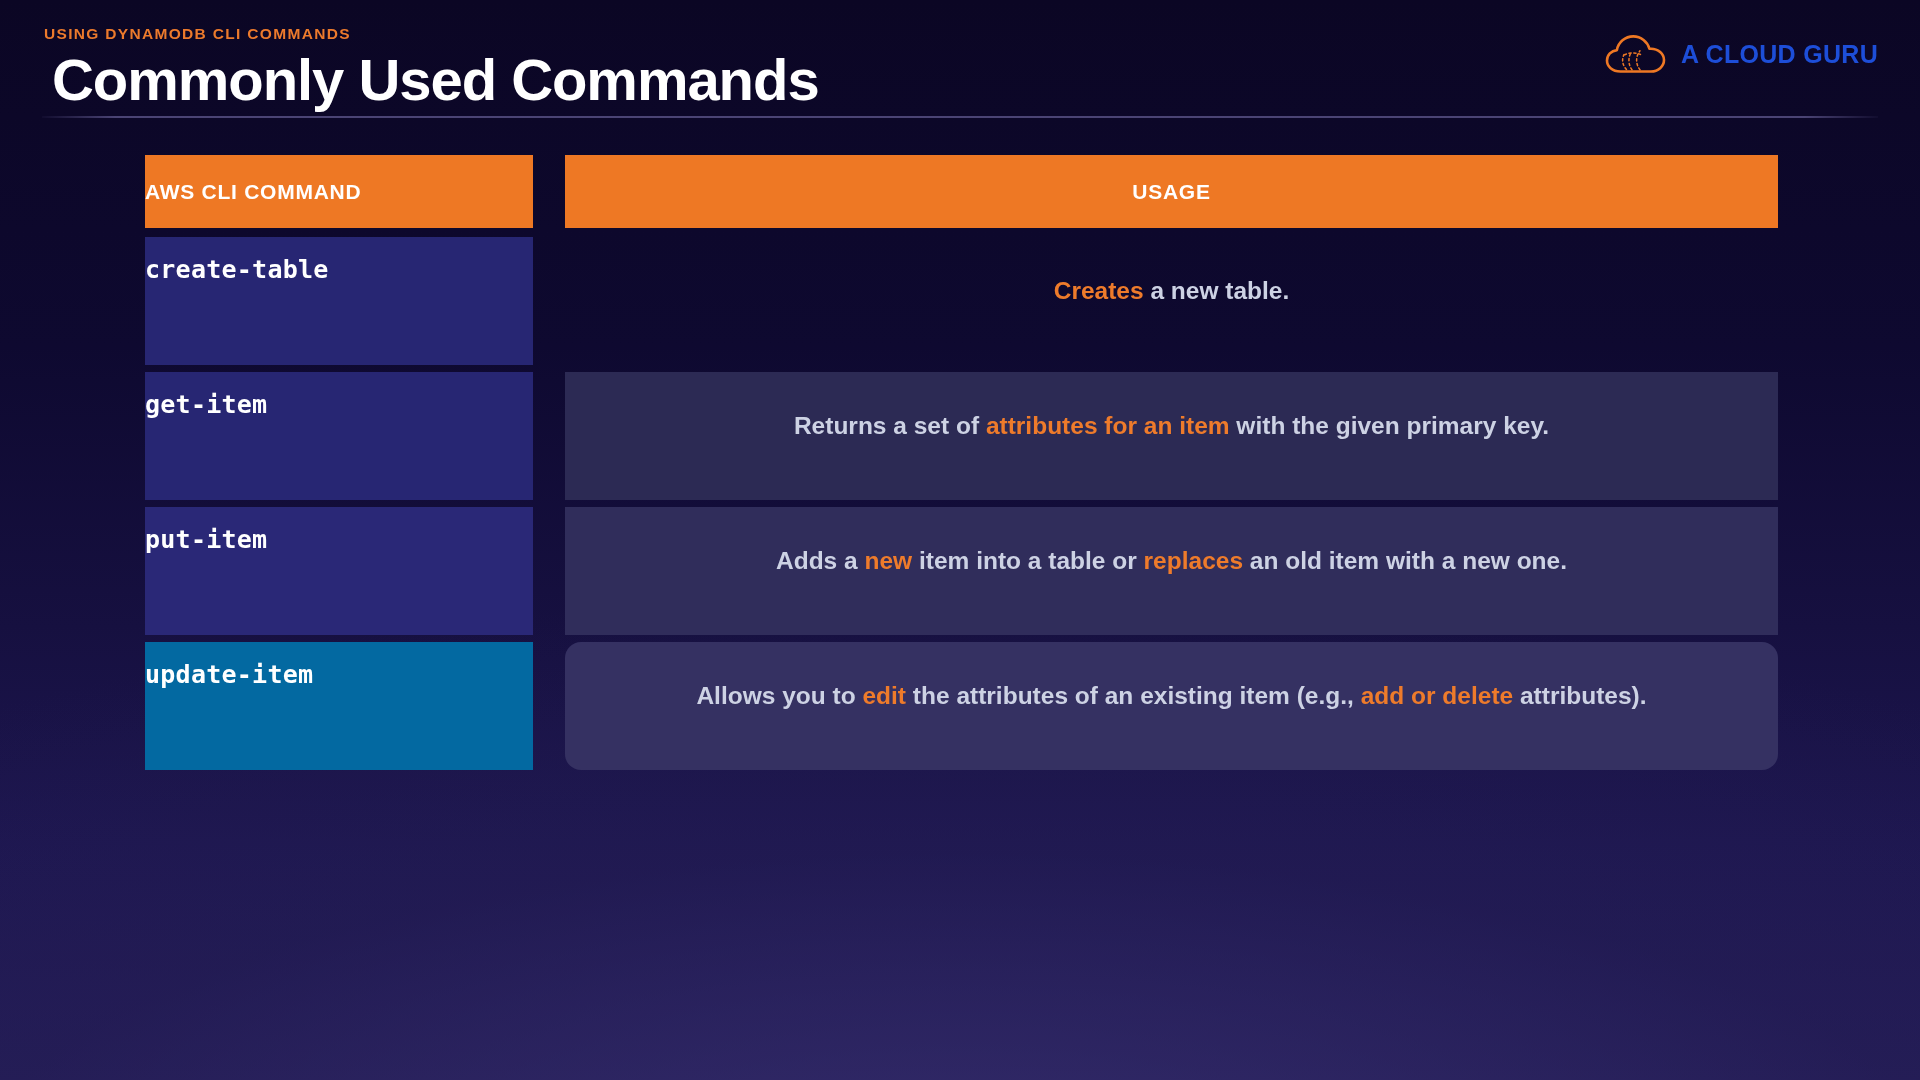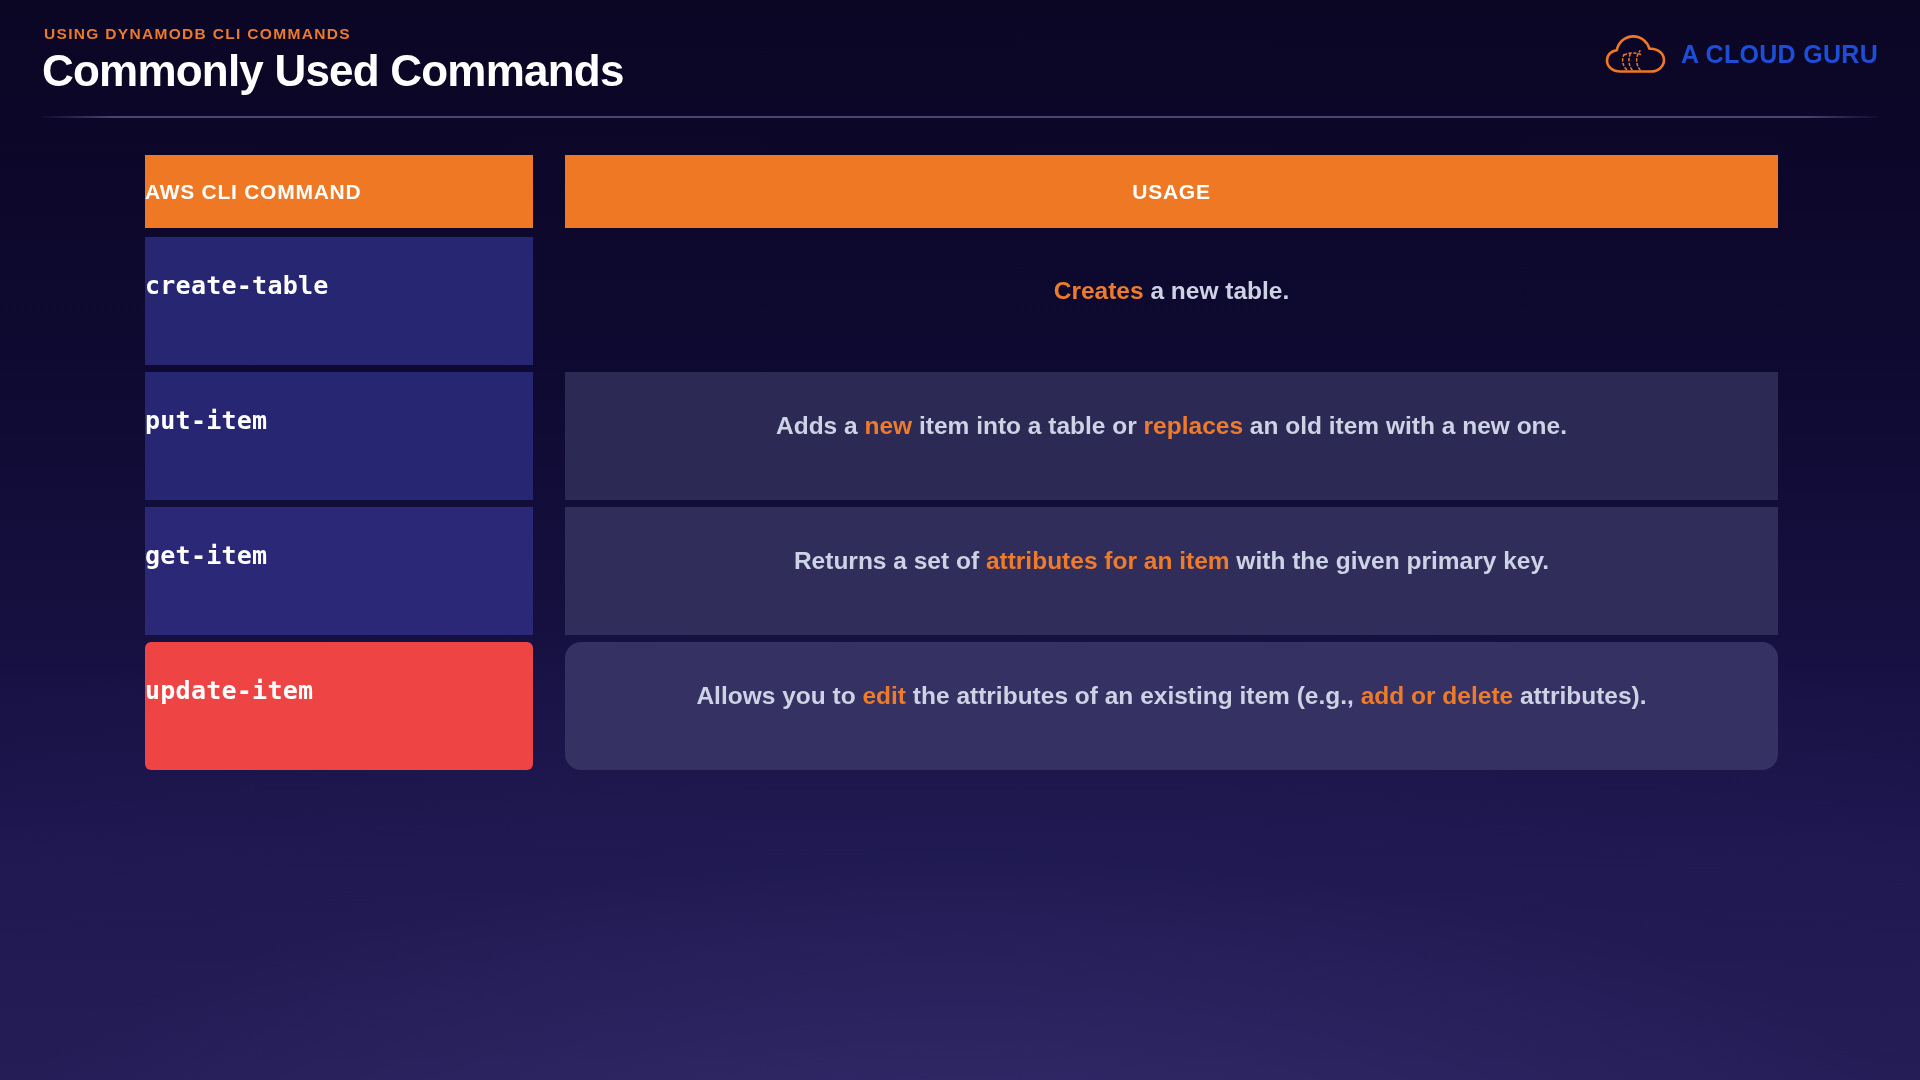--- a/index.html
+++ b/index.html
@@ -36,23 +36,23 @@
     font-size:15.5px;
     font-weight:bold;
     letter-spacing:0.085em;
     color:#ec7a2c;
     text-transform:uppercase;
     white-space:nowrap;
   }
 
   .page-title {
     position:absolute;
-    left:42px;
+    left:52px;
     top:46px;
-    font-size:44px;
+    font-size:58px;
     font-weight:bold;
     letter-spacing:-0.018em;
     color:#ffffff;
     white-space:nowrap;
   }
 
   .brand {
     position:absolute;
     right:42px;
     top:33px;
@@ -125,26 +125,26 @@
     font-size:21px;
     font-weight:bold;
     letter-spacing:0.035em;
     color:#ffffff;
     text-transform:uppercase;
   }
 
   
   .row-body .cell-cmd {
     height:128px;
-    padding-top:34px;
+    padding-top:18px;
     background:#272673;
   }
   .row-body:nth-of-type(3) .cell-cmd { background:#272673; }
   .row-body:nth-of-type(4) .cell-cmd { background:#2a2877; }
-  .row-body:nth-of-type(5) .cell-cmd { background:#ef4444;border-radius:6px; }
+  .row-body:nth-of-type(5) .cell-cmd { background:#0369a1; }
   .row-body:nth-of-type(6) .cell-cmd { background:#2f2d83; }
 
   .row-body .cell-use {
     height:128px;
     padding-top:38px;
     padding-left:26px;
     padding-right:26px;
   }
   .row-body:nth-of-type(3) .cell-use { background:#2c2a54; }
   .row-body:nth-of-type(4) .cell-use { background:#302d5b; }
@@ -211,38 +211,38 @@
     <div class="cell-cmd">
       <span class="cmd-text">create-table</span>
     </div>
     <div class="cell-use">
       <span class="use-text"><span class="hl">Creates</span><span> a new table.</span></span>
     </div>
   </div>
 
   <div class="row row-body">
     <div class="cell-cmd">
+      <span class="cmd-text">get-item</span>
+    </div>
+    <div class="cell-use">
+      <span class="use-text"><span>Returns a set of </span><span class="hl">attributes for an item</span><span> with the given primary key.</span></span>
+    </div>
+  </div>
+
+  <div class="row row-body">
+    <div class="cell-cmd">
       <span class="cmd-text">put-item</span>
     </div>
     <div class="cell-use">
       <span class="use-text"><span>Adds a </span><span class="hl">new</span><span> item into a table or </span><span class="hl">replaces</span><span> an old item with a new one.</span></span>
     </div>
   </div>
 
   <div class="row row-body">
     <div class="cell-cmd">
-      <span class="cmd-text">get-item</span>
-    </div>
-    <div class="cell-use">
-      <span class="use-text"><span>Returns a set of </span><span class="hl">attributes for an item</span><span> with the given primary key.</span></span>
-    </div>
-  </div>
-
-  <div class="row row-body">
-    <div class="cell-cmd">
       <span class="cmd-text">update-item</span>
     </div>
     <div class="cell-use">
       <span class="use-text"><span>Allows you to </span><span class="hl">edit</span><span> the attributes of an existing item (e.g., </span><span class="hl">add or delete</span><span> attributes).</span></span>
     </div>
   </div>
 
 </div>
 
 </body></html>

